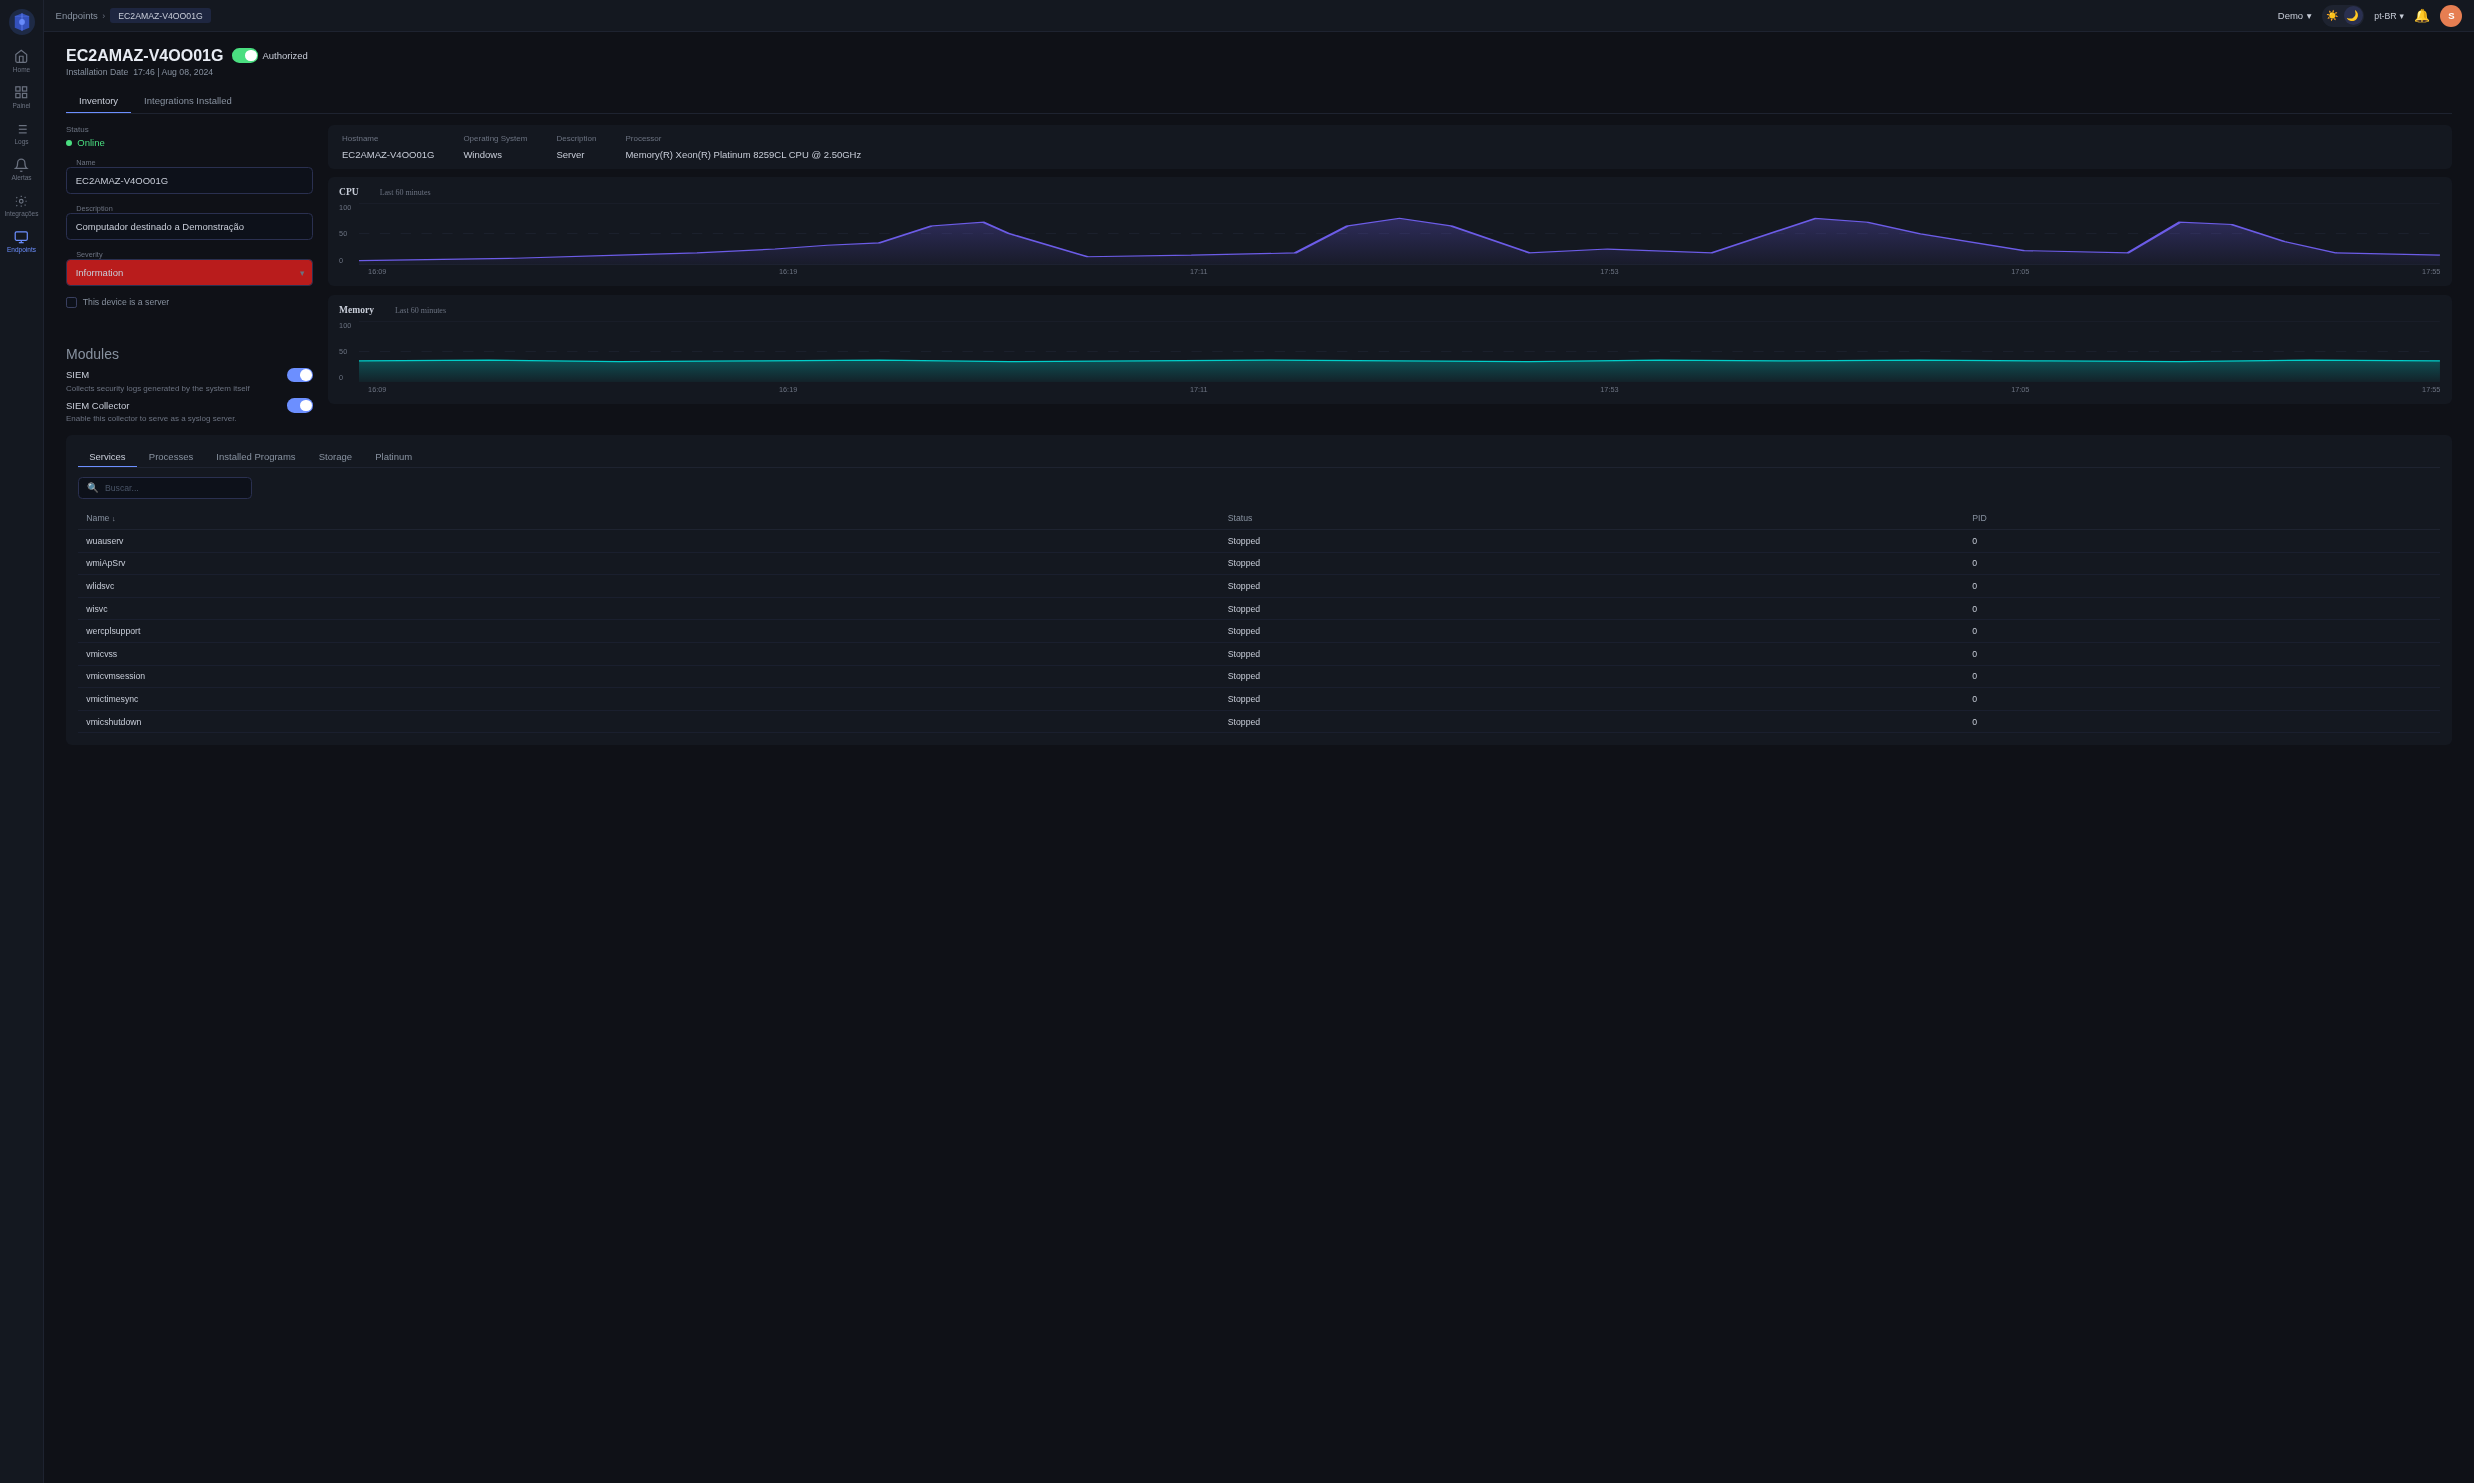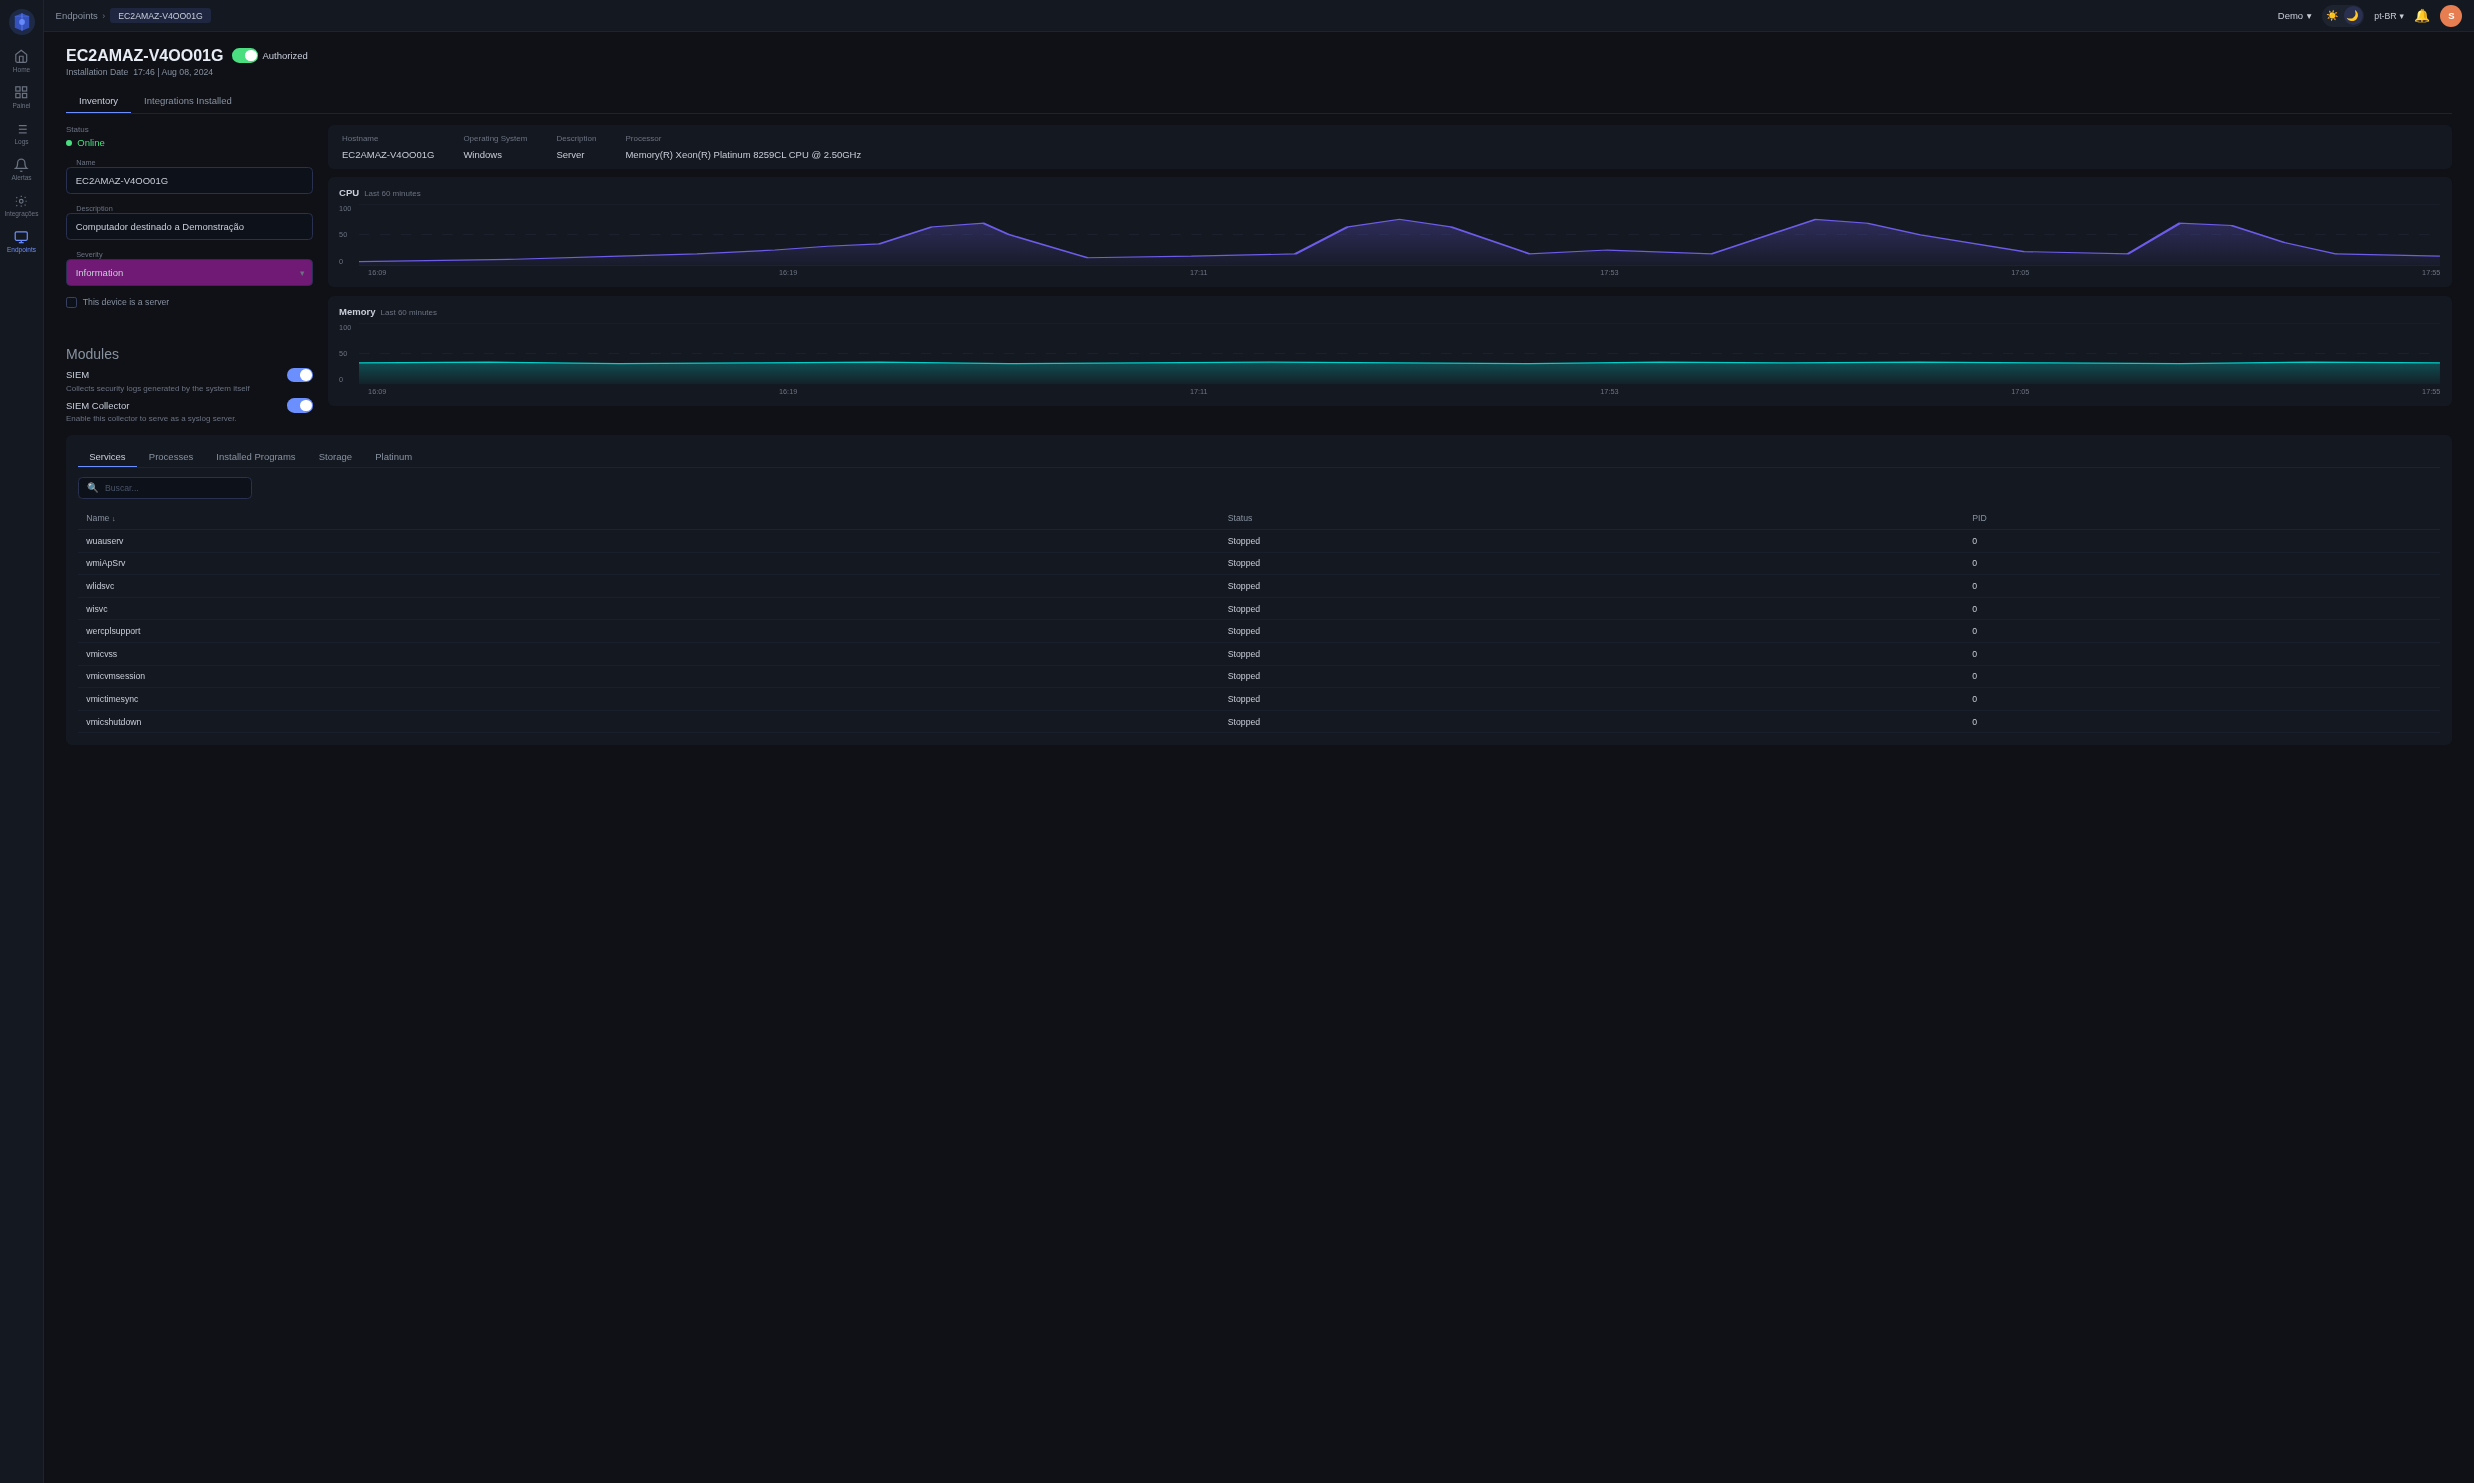--- a/index.html
+++ b/index.html
@@ -241,21 +241,21 @@
       border: 0.7px solid #2a3050;
       border-radius: 4.4px;
       padding: 7.3px 8.7px;
       color: #c8cdd8;
       font-size: 9.5px;
       outline: none;
       width: 100%;
     }
 
     .field-select {
-      background: #701a75;
+      background: #b91c1c;
       border: 0.7px solid #2a3050;
       border-radius: 4.4px;
       padding: 7.3px 8.7px;
       color: #c8cdd8;
       font-size: 9.5px;
       outline: none;
       width: 100%;
       appearance: none;
       cursor: pointer;
     }
@@ -333,22 +333,23 @@
 
     
     .chart-card {
       background: #141820;
       border-radius: 5.8px;
       padding: 10.2px 11.6px;
     }
     .chart-header {
       display: flex;
       align-items: flex-end;
-      gap: 5px;
+      gap: 21px;
       margin-bottom: 5.8px;
+      font-family: Liberation Serif, serif;
     }
     .chart-title { font-size: 9.5px; color: #c8cdd8; font-weight: 600; }
     .chart-subtitle { font-size: 8px; color: #6b7280; }
     .chart-area {
       position: relative;
       height: 73px;
     }
     .chart-y-labels {
       position: absolute;
       left: 0;

